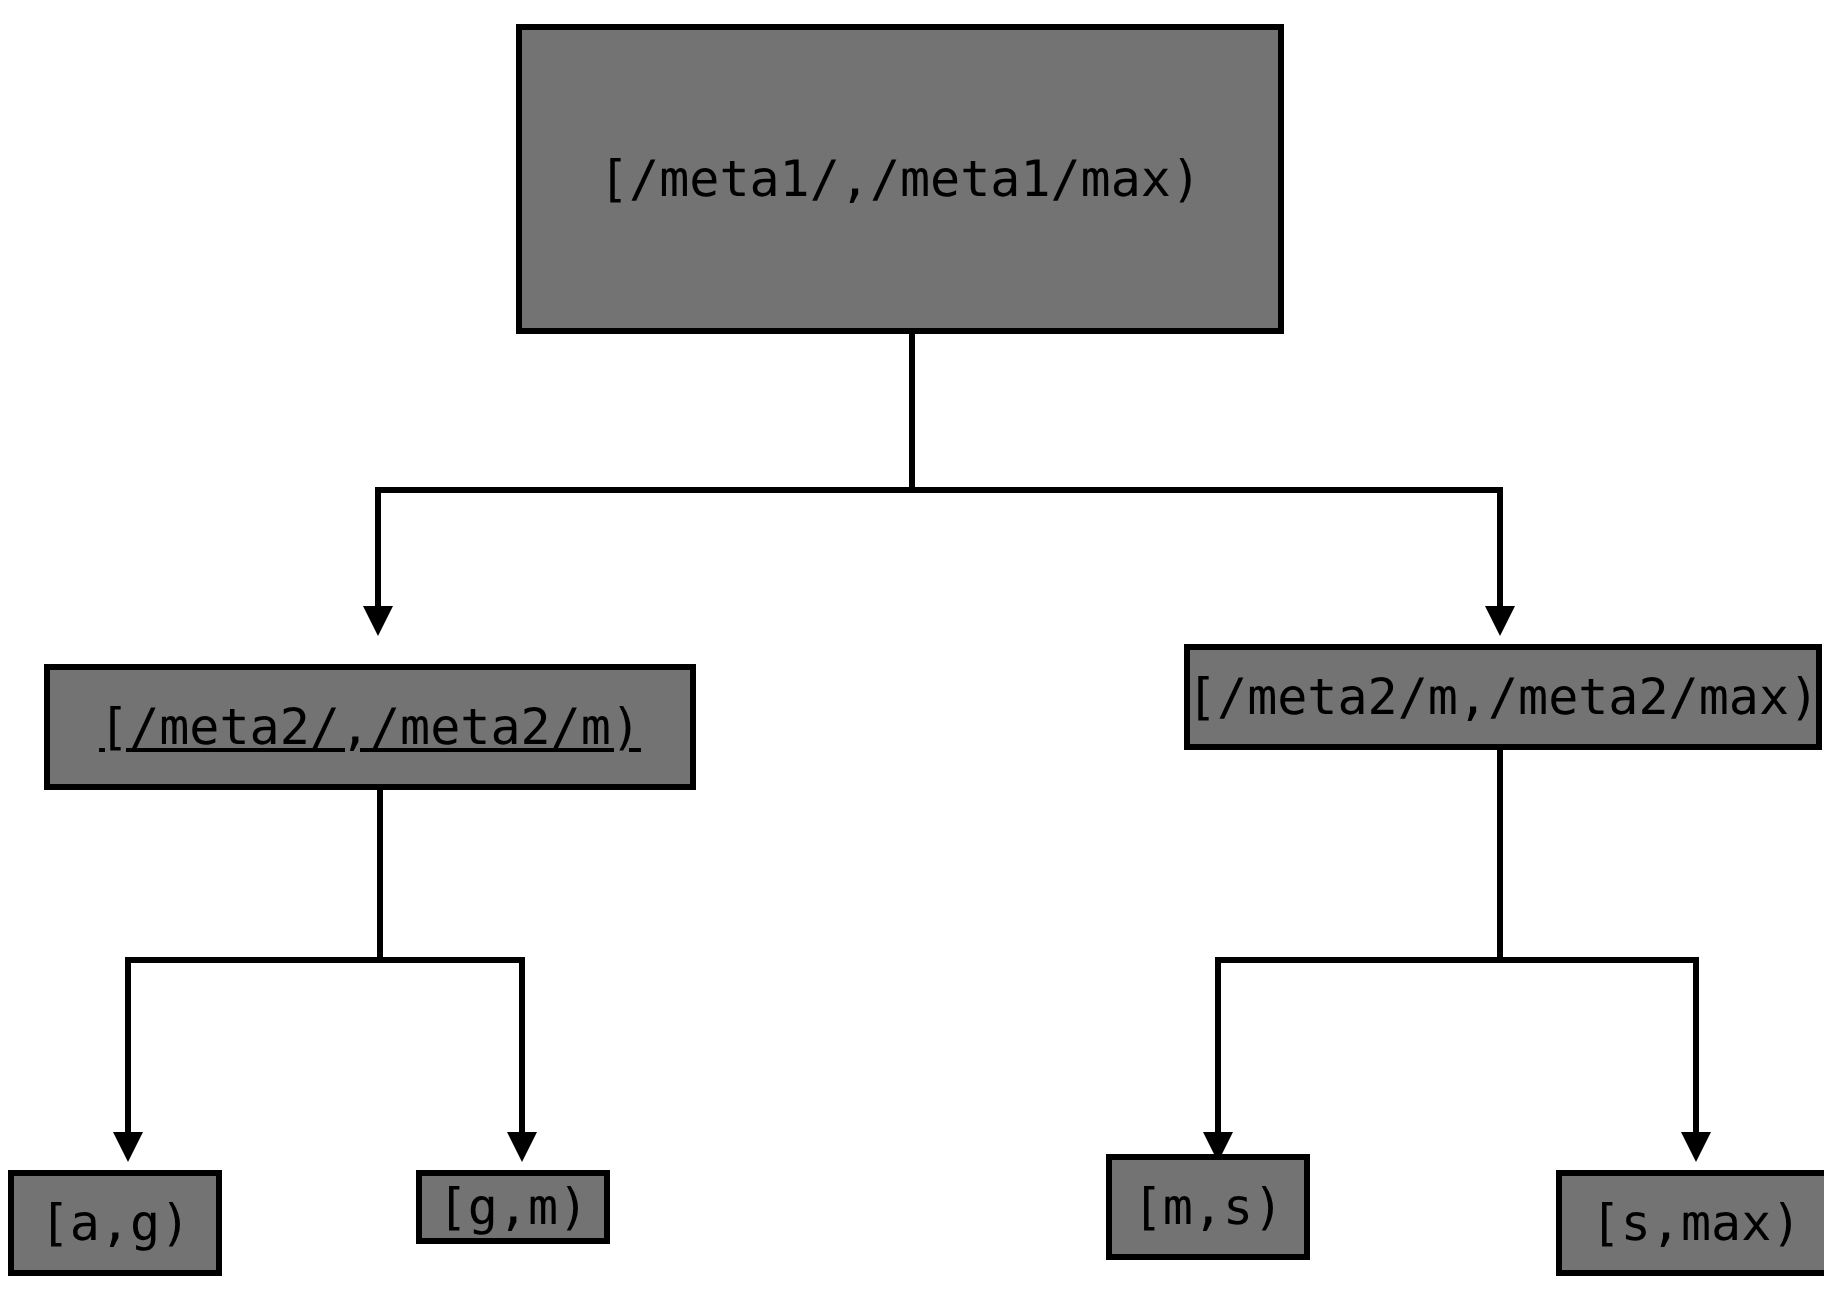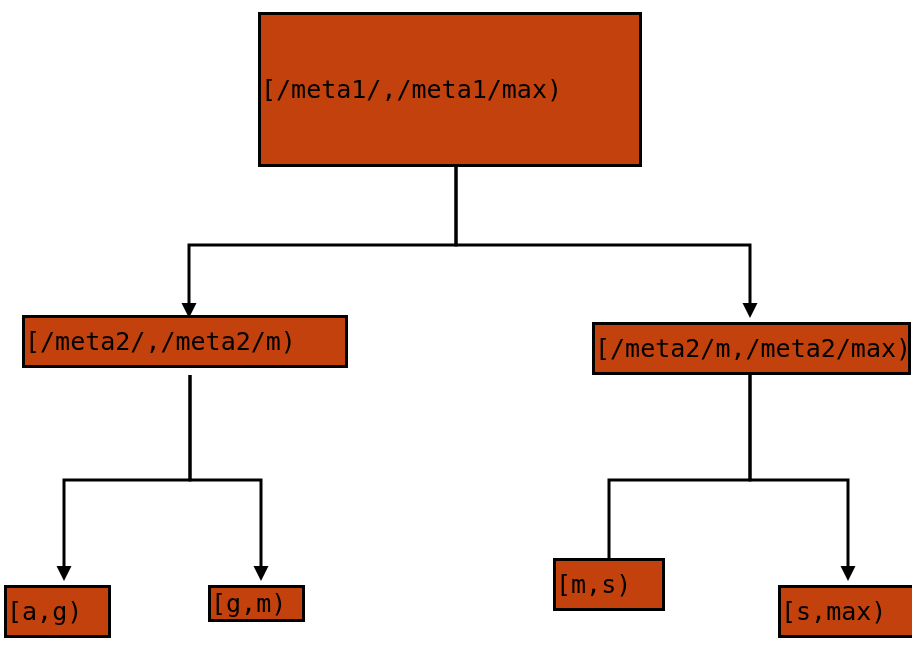--- a/index.html
+++ b/index.html
@@ -22,24 +22,25 @@
     position: absolute;
     left: 0;
     top: 0;
     width: 912px;
     height: 652px;
     pointer-events: none;
   }
   .node {
     position: absolute;
     box-sizing: border-box;
-    background: #c2410c;
+    background: #737373;
     border: 3px solid #000000;
     display: flex;
     align-items: center;
+    justify-content: center;
     z-index: 2;
   }
   .node-label {
     font-family: "DejaVu Sans Mono", "Liberation Mono", monospace;
     color: #000000;
     white-space: pre;
     letter-spacing: 0px;
     line-height: 1;
     text-align: center;
   }
@@ -74,32 +75,32 @@
       </g>
       <g>
         <path d="M 750 375 L 750 480 L 848 480 L 848 566" fill="none" stroke="#000000" stroke-width="3" stroke-linecap="butt" stroke-linejoin="miter"></path>
         <polygon points="840.5,566 855.5,566 848,581" fill="#000000"></polygon>
       </g>
     </svg>
   <div id="node-layer">
       <div class="node root" style="left: 258px; top: 12px; width: 384px; height: 155px; border-color: rgb(0, 0, 0);">
         <span class="node-label" style="color: rgb(0, 0, 0);">[/meta1/,/meta1/max)</span>
       </div>
-      <div class="node mid" style="left: 22px; top: 315px; width: 326px; height: 53px; border-color: rgb(0, 0, 0);">
+      <div class="node mid" style="left: 22px; top: 332px; width: 326px; height: 63px; border-color: rgb(0, 0, 0); text-decoration: underline;">
         <span class="node-label" style="color: rgb(0, 0, 0);">[/meta2/,/meta2/m)</span>
       </div>
       <div class="node mid" style="left: 592px; top: 322px; width: 319px; height: 53px; border-color: rgb(0, 0, 0);">
         <span class="node-label" style="color: rgb(0, 0, 0);">[/meta2/m,/meta2/max)</span>
       </div>
       <div class="node leaf" style="left: 4px; top: 585px; width: 107px; height: 53px; border-color: rgb(0, 0, 0);">
         <span class="node-label" style="color: rgb(0, 0, 0);">[a,g)</span>
       </div>
       <div class="node leaf" style="left: 208px; top: 585px; width: 97px; height: 37px; border-color: rgb(0, 0, 0);">
         <span class="node-label" style="color: rgb(0, 0, 0);">[g,m)</span>
       </div>
-      <div class="node leaf" style="left: 553px; top: 558px; width: 112px; height: 53px; border-color: rgb(0, 0, 0);">
+      <div class="node leaf" style="left: 553px; top: 577px; width: 102px; height: 53px; border-color: rgb(0, 0, 0);">
         <span class="node-label" style="color: rgb(0, 0, 0);">[m,s)</span>
       </div>
       <div class="node leaf" style="left: 778px; top: 585px; width: 140px; height: 53px; border-color: rgb(0, 0, 0);">
         <span class="node-label" style="color: rgb(0, 0, 0);">[s,max)</span>
       </div>
     </div>
 </div>
 
 </body></html>

